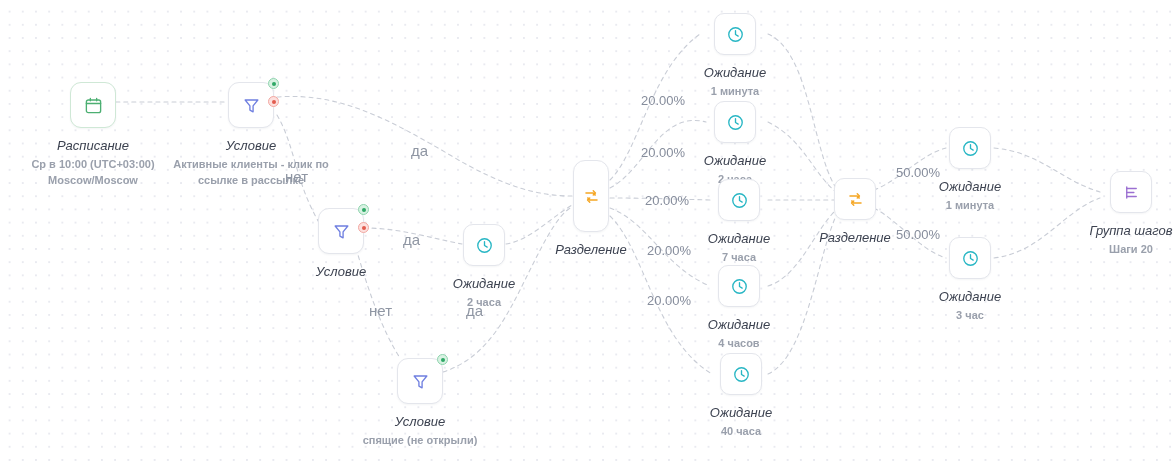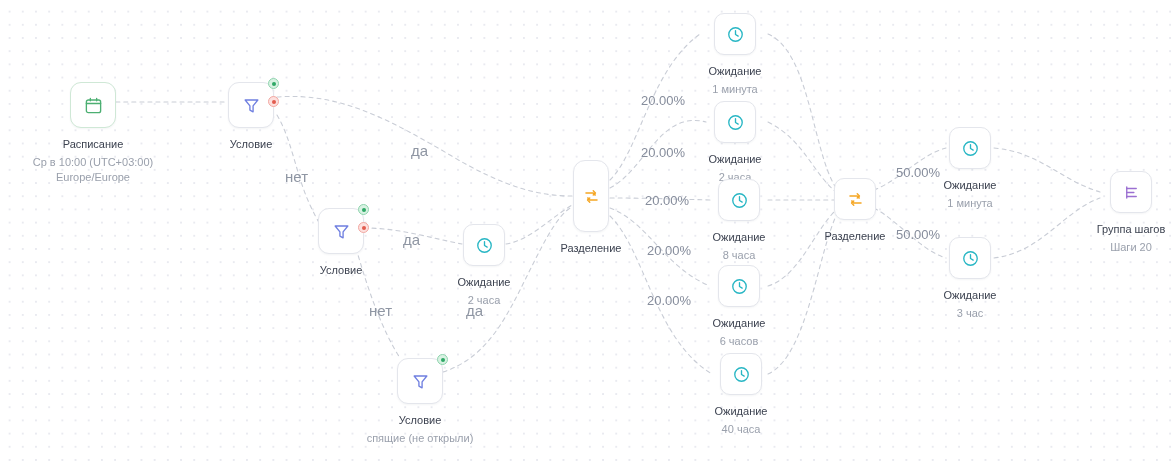--- a/index.html
+++ b/index.html
@@ -42,32 +42,34 @@
     justify-content: center;
     box-sizing: border-box;
   }
   .box-sm { width: 42px; height: 42px; border-radius: 10px; }
   .box-md { width: 46px; height: 46px; border-radius: 11px; }
   .box-tall { width: 36px; height: 72px; border-radius: 12px; }
   .box-schedule { border-color: #cfe8d6; }
   .box-cond { border-color: #e4e6ec; }
   .node-label {
     margin-top: 9px;
-    font-size: 11px;
+    font-size: 13px;
     color: #3c4250;
     text-align: right;
     line-height: 1.32;
     white-space: nowrap;
+    font-style: italic;
   }
   .node-sub {
     margin-top: 3px;
     font-size: 11px;
     color: #9aa0ac;
     text-align: center;
     line-height: 1.45;
+    font-weight: bold;
   }
   .node-sub.wrap { white-space: normal; }
   .badge {
     position: absolute;
     width: 11px; height: 11px;
     border-radius: 50%;
     box-sizing: border-box;
     display: flex; align-items: center; justify-content: center;
   }
   .badge i {
@@ -137,39 +139,43 @@
         <svg class="icon" width="19" height="19" viewBox="0 0 24 24" fill="none" stroke="#4caf72" stroke-width="1.7" stroke-linecap="round" stroke-linejoin="round">
           <rect x="3" y="5" width="18" height="16" rx="2.5"></rect>
           <path d="M3 9.5h18"></path>
           <path d="M8 3v3M16 3v3"></path>
         </svg>
       </span>
     </div>
     <div class="node-label">Расписание</div>
     <div class="node-sub">
       <div>Ср в 10:00 (UTC+03:00)</div>
-      <div>Europe/Europe</div>
+      <div>Moscow/Moscow</div>
     </div>
   </div>
 
   <div class="node" style="left:251px; top:82px; width:230px; margin-left:-115px;">
     <div class="node-box box-md box-cond">
       <span>
         <svg class="icon" width="19" height="19" viewBox="0 0 24 24" fill="none" stroke="#6f7fe0" stroke-width="1.7" stroke-linecap="round" stroke-linejoin="round">
           <path d="M4 5h16l-6 7.5V20l-4-2.2v-5.3z"></path>
         </svg>
       </span>
       <span class="badge badge-yes">
           <i></i>
         </span>
       <span class="badge badge-no">
           <i></i>
         </span>
     </div>
     <div class="node-label">Условие</div>
+    <div class="node-sub wrap">
+      <div>Активные клиенты - клик по</div>
+      <div>ссылке в рассылке</div>
+    </div>
   </div>
 
   <div class="node" style="left:341px; top:208px; width:240px; margin-left:-120px;">
     <div class="node-box box-md box-cond">
       <span>
         <svg class="icon" width="19" height="19" viewBox="0 0 24 24" fill="none" stroke="#6f7fe0" stroke-width="1.7" stroke-linecap="round" stroke-linejoin="round">
           <path d="M4 5h16l-6 7.5V20l-4-2.2v-5.3z"></path>
         </svg>
       </span>
       <span class="badge badge-yes">
@@ -255,34 +261,34 @@
   <div class="node" style="left:739px; top:179px; width:120px; margin-left:-60px;">
     <div class="node-box box-sm">
       <span>
         <svg class="icon" width="19" height="19" viewBox="0 0 24 24" fill="none" stroke="#27b6c4" stroke-width="1.7" stroke-linecap="round" stroke-linejoin="round">
           <circle cx="12" cy="12" r="8.5"></circle>
             <path d="M12 7.2V12l3.4 2.1"></path>
         </svg>
       </span>
     </div>
     <div class="node-label">Ожидание</div>
-    <div class="node-sub">8 часа</div>
+    <div class="node-sub">7 часа</div>
   </div>
 
   <div class="node" style="left:739px; top:265px; width:120px; margin-left:-60px;">
     <div class="node-box box-sm">
       <span>
         <svg class="icon" width="19" height="19" viewBox="0 0 24 24" fill="none" stroke="#27b6c4" stroke-width="1.7" stroke-linecap="round" stroke-linejoin="round">
           <circle cx="12" cy="12" r="8.5"></circle>
             <path d="M12 7.2V12l3.4 2.1"></path>
         </svg>
       </span>
     </div>
     <div class="node-label">Ожидание</div>
-    <div class="node-sub">6 часов</div>
+    <div class="node-sub">4 часов</div>
   </div>
 
   <div class="node" style="left:741px; top:353px; width:120px; margin-left:-60px;">
     <div class="node-box box-sm">
       <span>
         <svg class="icon" width="19" height="19" viewBox="0 0 24 24" fill="none" stroke="#27b6c4" stroke-width="1.7" stroke-linecap="round" stroke-linejoin="round">
           <circle cx="12" cy="12" r="8.5"></circle>
             <path d="M12 7.2V12l3.4 2.1"></path>
         </svg>
       </span>

